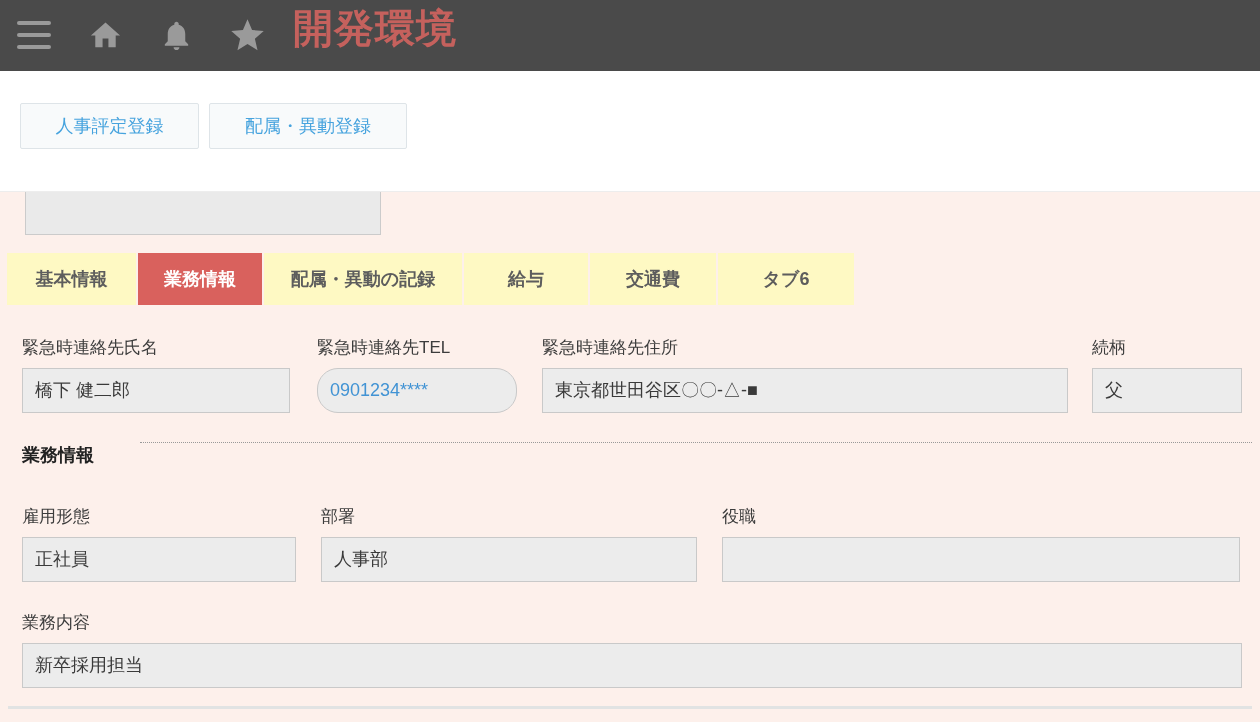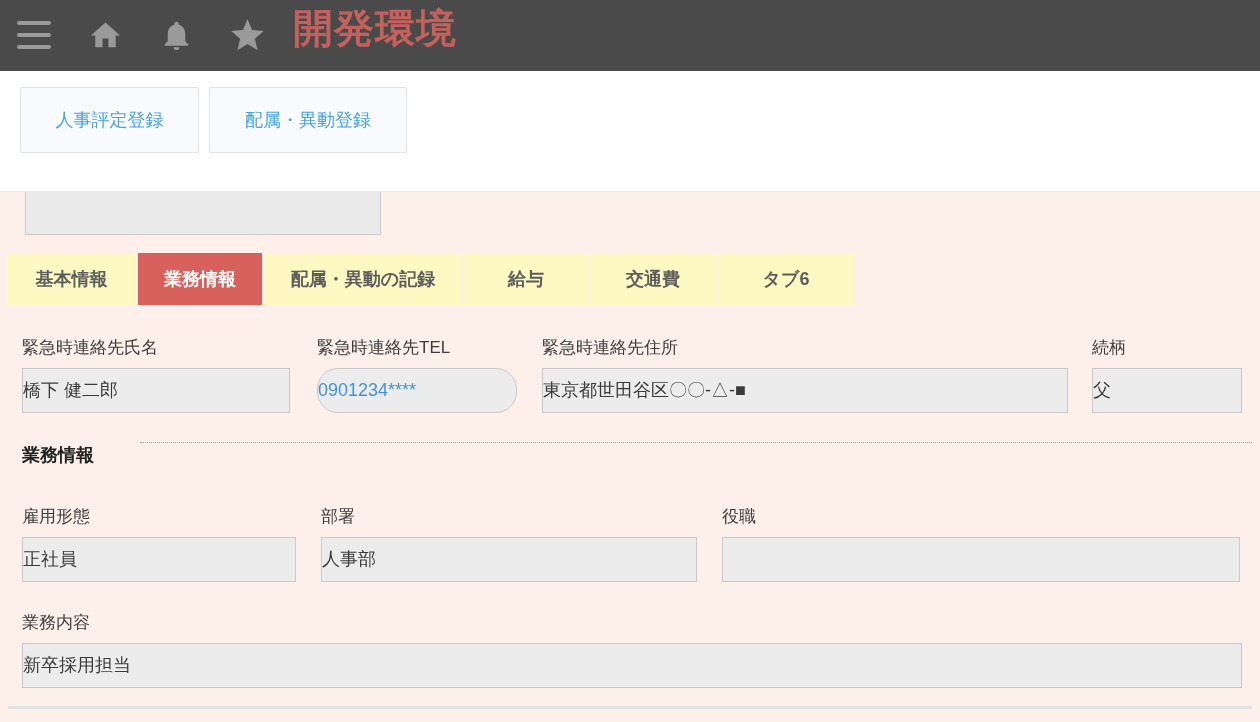--- a/index.html
+++ b/index.html
@@ -17,41 +17,41 @@
   .hicon svg { width:100%; height:100%; fill:#9a9a9a; }
   .hicon.home { left:88px; }
   .hicon.bell { left:159px; }
   .hicon.star { left:228px; top:16px; width:39px; height:39px; }
   .app-title { position:absolute; left:293px; top:4px; font-size:40px; font-weight:bold;
                color:#c5615d; letter-spacing:1px; line-height:48px;text-align:center; }
 
   
   .toolbar { position:absolute; left:0; top:71px; width:1260px; height:121px;
              background:#ffffff; border-bottom:1px solid #ededed; }
-  .tbtn { position:absolute; top:16px; height:66px; background:#f8fafb;
+  .tbtn { position:absolute; top:32px; height:46px; background:#f8fafb;
           border:1px solid #dee4e8; border-radius:2px; color:#46a3de; font-size:18px;
           font-family:"Liberation Sans", sans-serif; cursor:pointer; text-align:center; }
   .tbtn.b1 { left:20px;  width:179px; }
   .tbtn.b2 { left:209px; width:198px; }
 
   
   .scrollbox { position:absolute; left:25px; top:192px; width:356px; height:43px;
                background:#eaeaea; border:1px solid #cbcbcb; border-top:none; }
 
   
   .tabbar { position:absolute; left:7px; top:253px; height:52px; display:flex; }
   .tab { height:52px; background:#fef9c3; color:#5d5d5d; font-size:18px; font-weight:bold;
          display:flex; align-items:center; justify-content:center; margin-right:2px; cursor:pointer; }
   .tab.active { background:#d9615d; color:#ffffff; }
 
   
   .fg { position:absolute; }
   .fg .lbl { font-size:17px; color:#3c3c3c; height:22px; line-height:22px; margin-bottom:9px; }
   .fg .box { height:45px; background:#ececec; border:1px solid #c9c9c9;
-             font-size:18px; color:#3a3a3a; line-height:43px; 
+             font-size:18px; color:#3a3a3a; line-height:43px; padding-left:12px;
              white-space:nowrap; overflow:hidden; }
   .fg .box.link { color:#4193d4; cursor:pointer;border-radius:21px; }
 
   .f-name { left:22px;   top:337px; width:268px; }
   .f-tel  { left:317px;  top:337px; width:200px; }
   .f-addr { left:542px;  top:337px; width:526px; }
   .f-rel  { left:1092px; top:337px; width:150px; }
   .f-emp  { left:22px;   top:506px; width:274px; }
   .f-dept { left:321px;  top:506px; width:376px; }
   .f-pos  { left:722px;  top:506px; width:518px; }

